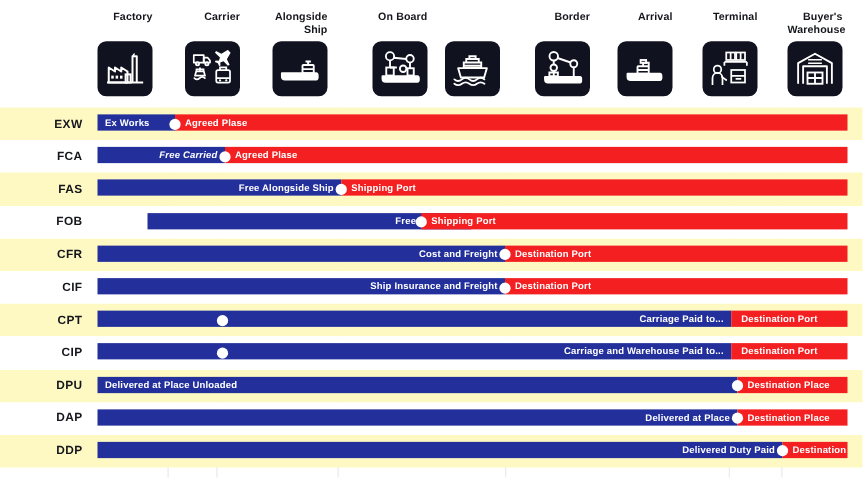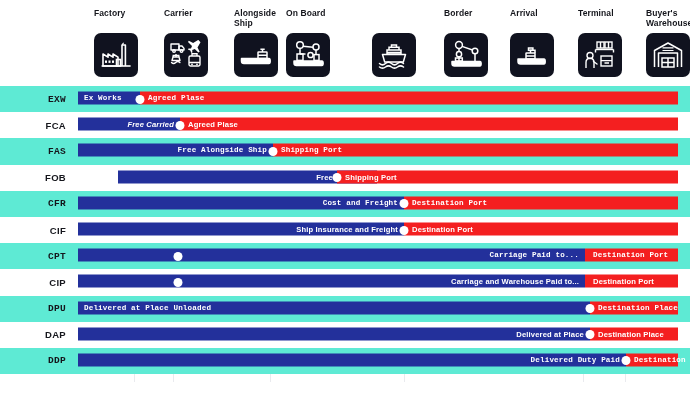--- a/index.html
+++ b/index.html
@@ -11,38 +11,38 @@
     position:relative;
   }
   #chart{position:absolute;inset:0;}
 
   
   .gridlines{position:absolute;left:0;top:86px;width:690px;height:296px;pointer-events:none;z-index:1;}
   .gridline{position:absolute;top:0;bottom:0;width:1px;background:#e9eaee;}
 
   
   .header{position:absolute;left:0;top:0;width:690px;height:86px;}
-  .hcol{position:absolute;top:0;text-align:left;margin-left:16px;}
+  .hcol{position:absolute;top:0;text-align:right;}
   .hlabel{
     font-size:8.5px;font-weight:bold;color:#15161c;
     line-height:10px;letter-spacing:.1px;
     white-space:pre-line;
     margin-top:8px;
   }
   .hicon{
     width:44px;height:44px;border-radius:7px;background:#10121f;
     margin:4px auto 0 auto;
     display:flex;align-items:center;justify-content:center;
   }
   .hicon svg{display:block;}
 
   
   .rows{position:absolute;left:0;top:86px;width:690px;height:296px;z-index:2;}
   .row{position:relative;height:26.2px;width:690px;}
-  .row.odd{background:#5eead4;font-family:Liberation Mono, monospace;}
+  .row.odd{background:#fef9c3;}
   .row.even{background:#ffffff;}
   .rowlabel{
     position:absolute;left:0;top:0;width:66px;height:100%;
     display:flex;align-items:center;justify-content:flex-end;
     font-size:9.5px;font-weight:bold;color:#15161c;letter-spacing:.3px;
   }
   .track{
     position:absolute;left:78px;top:50%;transform:translateY(-50%);
     width:600px;height:15px;
   }
@@ -119,21 +119,21 @@
         <div class="hlabel">Alongside
 Ship</div>
         <div class="hicon" style="position: absolute; left: 0px; right: 0px; top: 29px;">
           <svg width="32" height="22" viewBox="0 0 32 22" fill="none" stroke="#fff" stroke-width="1.5">
       <rect x="18" y="8" width="9" height="6.6" rx="0.6"></rect>
       <path d="M18 11.3h9M22.5 8V5.2M20.4 5.2h4.3"></path>
       <path d="M1.5 14.6h27.5c1.6 0 1.6 5 0 5H4c-1.6 0-2.5-1.1-2.5-2.5z" fill="#fff" stroke="#fff" stroke-linejoin="round"></path>
     </svg>
         </div>
       </div>
-      <div class="hcol" style="left: 270px; width: 44px;">
+      <div class="hcol" style="left: 298px; width: 44px;">
         <div class="hlabel">On Board</div>
         <div class="hicon" style="position: absolute; left: 0px; right: 0px; top: 29px;">
           <svg width="32" height="30" viewBox="0 0 32 30" fill="none" stroke="#fff" stroke-width="1.5">
       <circle cx="8" cy="5" r="3.3"></circle>
             <circle cx="24" cy="7" r="3"></circle>
       <path d="M11 6.2l10 1"></path>
       <path d="M8 8.3V14M24 10v4.5"></path>
       <circle cx="18.5" cy="15" r="2.6"></circle>
       <path d="M8 14h5.5M21 15h-.2"></path>
       <rect x="5" y="14" width="6" height="6.4"></rect>

